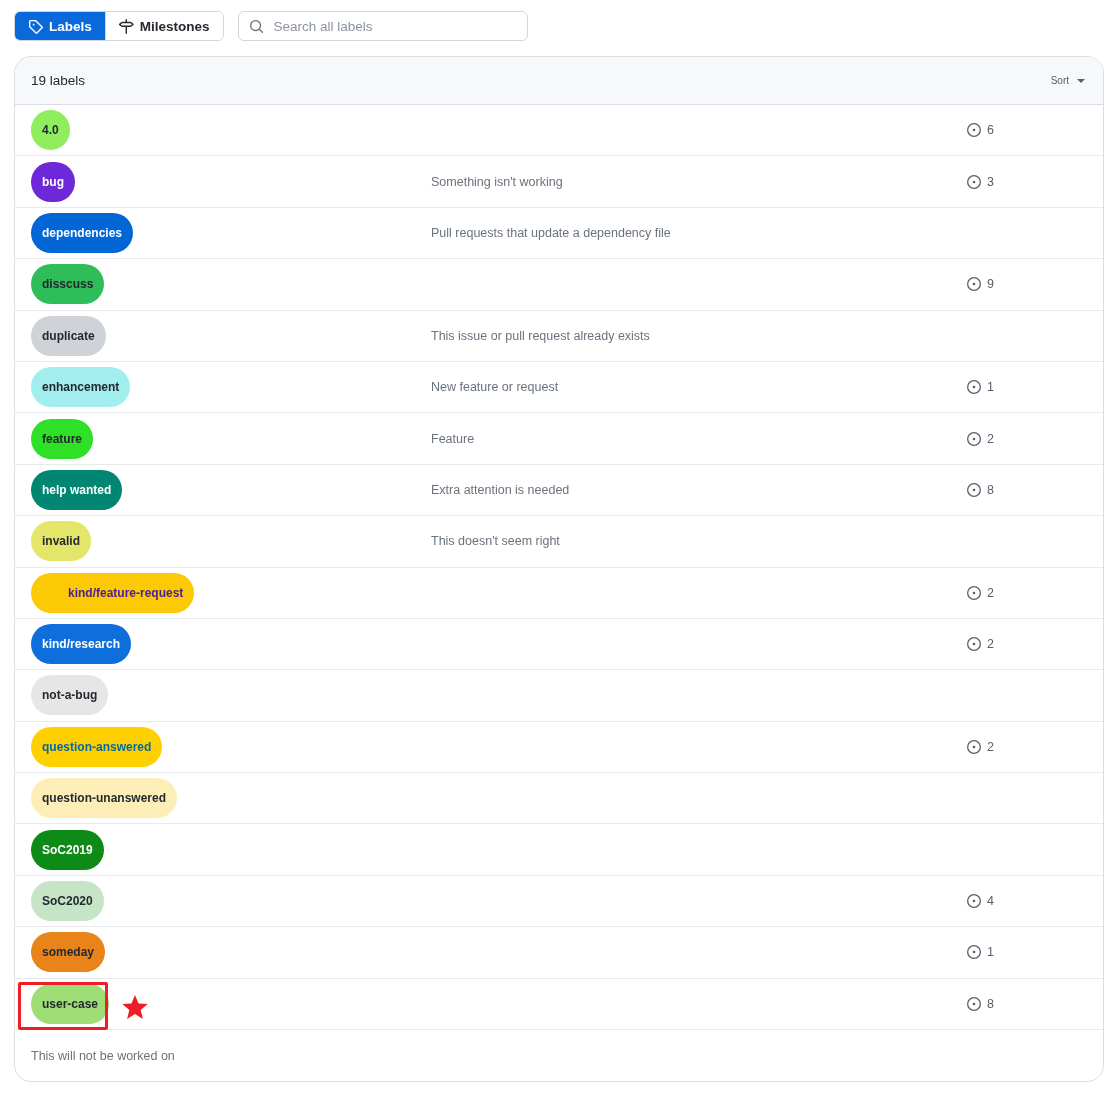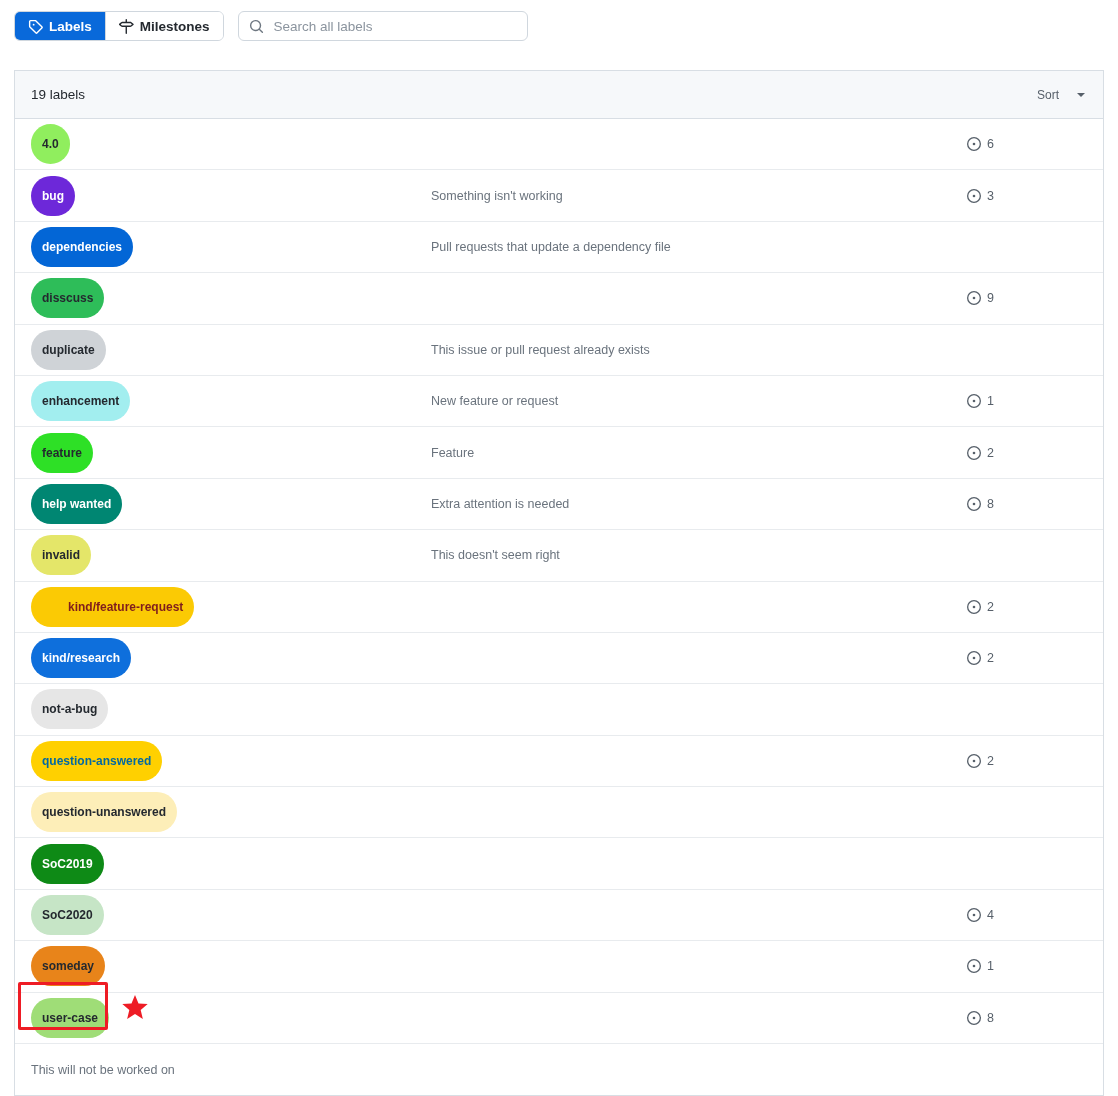--- a/index.html
+++ b/index.html
@@ -75,44 +75,44 @@
     background: transparent;
     font-size: 13.5px;
     color: #24292f;
     width: 100%;
     font-family: "Liberation Sans", sans-serif;
   }
   .searchbox input::placeholder { color: #8b949e; }
 
   
   .card {
-    margin: 26px 14px 0 14px;
+    margin: 12px 14px 0 14px;
     border: 1px solid #d8dee4;
-    border-radius: 0;
+    border-radius: 17px;
     background: #ffffff;
     overflow: hidden;
   }
   .card-header {
     display: flex;
     align-items: center;
     justify-content: space-between;
     height: 48px;
     padding: 0 16px;
     background: #f6f8fa;
     border-bottom: 1px solid #d8dee4;
   }
   .card-header .count {
     font-size: 13.5px;
     color: #24292f;
   }
   .sort-btn {
     display: flex;
     align-items: center;
-    gap: 18px;
-    font-size: 12px;
+    gap: 8px;
+    font-size: 10px;
     color: #57606a;
     background: transparent;
     border: none;
     cursor: pointer;
     font-family: "Liberation Sans", sans-serif;
     padding: 2px 2px;
   }
   .caret {
     width: 0; height: 0;
     border-left: 4px solid transparent;
@@ -337,21 +337,21 @@
         </div>
         <div class="row">
           <div class="col-label">
             <span class="pill" style="background: rgb(228, 230, 105); color: rgb(36, 41, 47);">invalid</span>
           </div>
           <div class="col-desc">This doesn't seem right</div>
           <div class="col-count"></div>
         </div>
         <div class="row">
           <div class="col-label">
-            <span class="pill" style="background: rgb(251, 202, 4); color: #7f1d1d; padding-left: 36px;">kind/feature-request</span>
+            <span class="pill" style="background: rgb(251, 202, 4); color: #4c1d95; padding-left: 36px;">kind/feature-request</span>
           </div>
           <div class="col-desc"></div>
           <div class="col-count">
             <span>
               <svg width="14" height="14" viewBox="0 0 16 16" fill="#57606a" aria-hidden="true">
                 <path d="M8 9.5a1.5 1.5 0 1 0 0-3 1.5 1.5 0 0 0 0 3Z"></path>
                 <path d="M8 0a8 8 0 1 1 0 16A8 8 0 0 1 8 0ZM1.5 8a6.5 6.5 0 1 0 13 0 6.5 6.5 0 0 0-13 0Z"></path>
               </svg>
             </span>
             <span>2</span>

